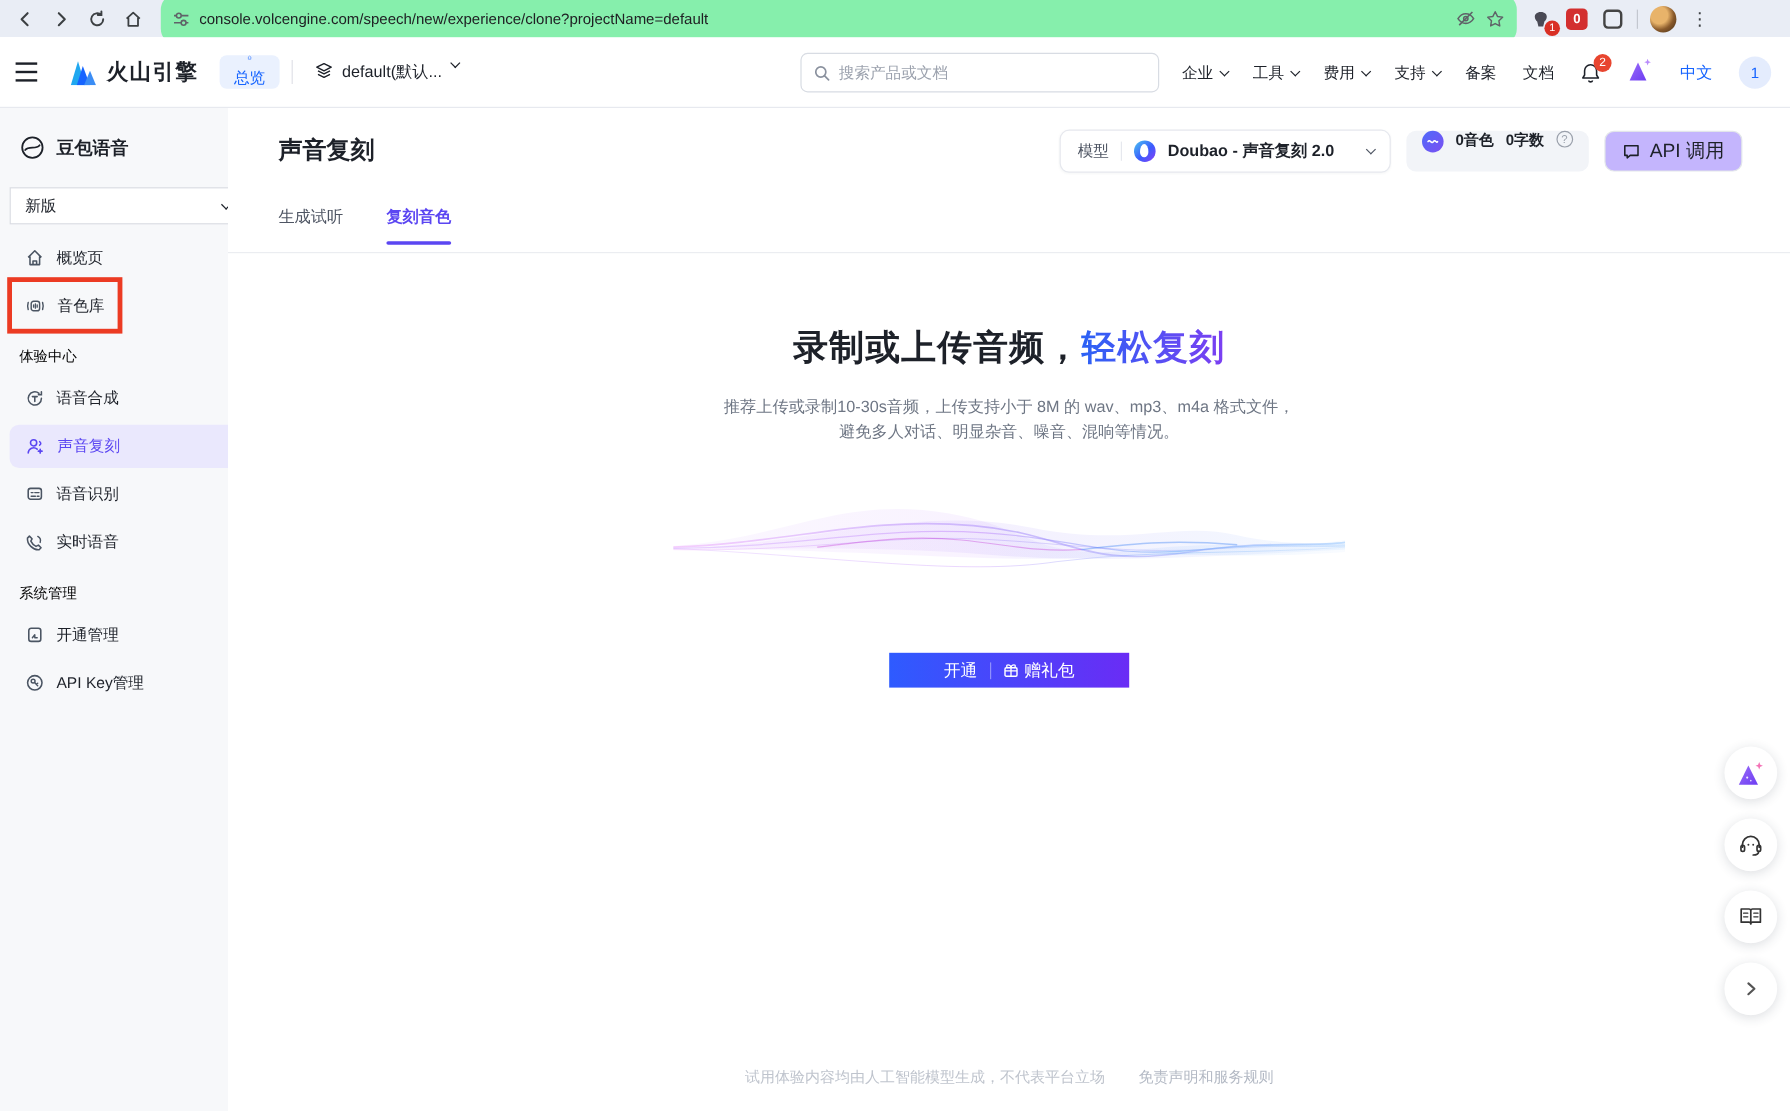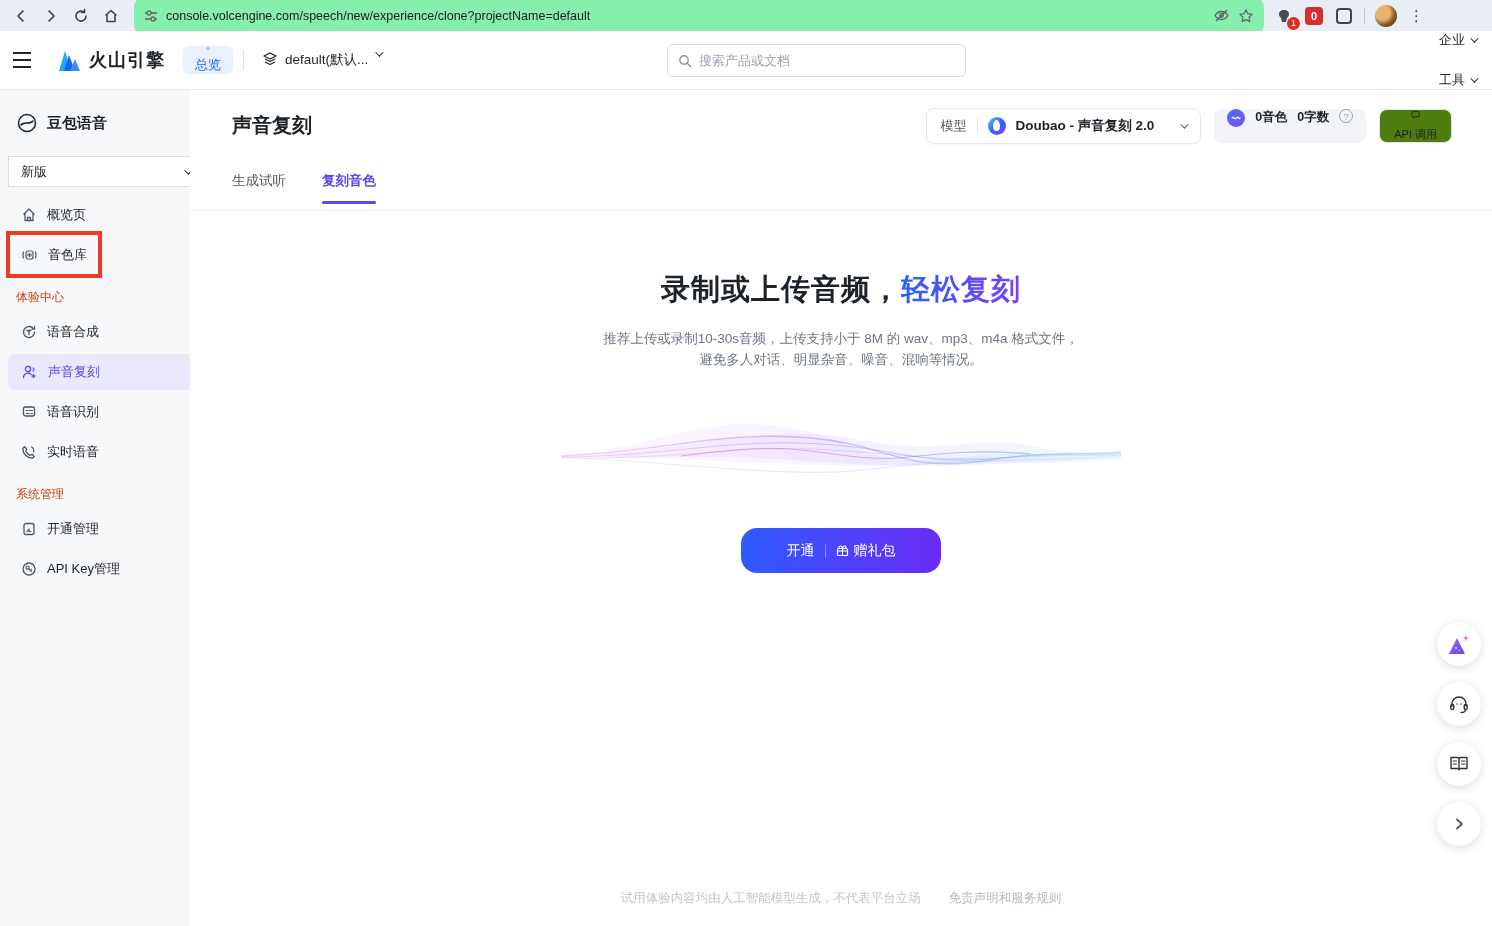--- a/index.html
+++ b/index.html
@@ -40,21 +40,21 @@
     display:flex; align-items:center; gap:6px; color:#1664ff; font-size:13px; cursor:pointer;flex-direction:column; }
   .hdr-div { width:1px; height:20px; background:#e0e2e8; margin:0 18px 0 10px; }
   .project-sel { display:flex; align-items:flex-start; gap:7px; font-size:13.5px; cursor:pointer; }
   .chev { display:inline-block; width:6px; height:6px; border-right:1.4px solid currentColor;
     border-bottom:1.4px solid currentColor; transform:rotate(45deg) translateY(-2px); }
   .search-box { position:absolute; left:667px; top:13px; width:299px; height:33px; background:#fff;
     border:1px solid #d8dce3; border-radius:6px; display:flex; align-items:center; padding:0 10px; gap:7px; }
   .search-box input { border:none; outline:none; flex:1; font-size:13px; color:#1d2129;
     font-family:inherit; background:transparent; }
   .search-box input::placeholder { color:#9ba1ad; }
-  .hdr-right { position:absolute; right:16px; top:0; height:59px; display:flex; align-items:center; gap:22px;flex-direction:column; }
+  .hdr-right { position:absolute; right:16px; top:0; height:59px; display:flex; align-items:center; gap:22px; }
   .hdr-menu { font-size:13px; display:flex; align-items:center; gap:5px; color:#1d2129; cursor:pointer; }
   .hdr-link { font-size:13px; color:#1d2129; cursor:pointer; }
   .bell-wrap { position:relative; cursor:pointer; display:flex; }
   .bell-badge { position:absolute; right:-9px; top:-7px; min-width:15px; height:15px; border-radius:8px;
     background:#e8452f; color:#fff; font-size:10px; line-height:15px; text-align:center; padding:0 3px; }
   .lang { color:#1664ff; font-size:13.5px; cursor:pointer; }
   .user-avatar { width:27px; height:27px; border-radius:50%; background:#e4ecfd; color:#1664ff;
     font-size:12.5px; display:flex; align-items:center; justify-content:center; cursor:pointer; }
 
   
@@ -63,21 +63,21 @@
   .product-row { display:flex; align-items:center; gap:9px; padding:22px 0 0 16px; }
   .product-name { font-size:15px; font-weight:bold; }
   .version-sel { margin:22px 8px 10px 8px; height:31px; background:#fff; border:1px solid #dadce3;
     border-radius:0; display:flex; align-items:center; justify-content:space-between;
     padding:0 12px; font-size:13px; cursor:pointer; color:#1d2129; }
   .side-item { position:relative; margin:4px 8px; height:36px; border-radius:8px; display:flex;
     align-items:center; gap:10px; padding-left:13px; font-size:13px; color:#1d2129; cursor:pointer; }
   .side-item svg { color:#4b5563; flex:0 0 auto; }
   .side-item.active { background:#eae8fd; color:#5b46f2; }
   .side-item.active svg { color:#5b46f2; }
-  .group-label { font-size:12px; color:#c2410c; padding:12px 0 4px 16px; }
+  .group-label { font-size:12px; color:#000000; padding:12px 0 4px 16px; }
   .annotation-box { position:absolute; left:-2px; top:-6px; width:96px; height:47px;
     border:4px solid #ec3b23; pointer-events:none; }
 
   
   .main { position:absolute; left:190px; top:90px; width:1302px; height:836px; background:#fff; }
   .page-title { position:absolute; left:42px; top:22px; font-size:20px; font-weight:bold; }
   .hdr-controls { position:absolute; right:40px; top:18px; display:flex; align-items:center; gap:13px; }
   .model-pill { height:36px; background:#fff; border:1px solid #e6e8ee; border-radius:8px;
     display:flex; align-items:center; padding:0 14px; gap:10px; cursor:pointer;
     box-shadow:0 1px 2px rgba(30,40,60,.04); }
@@ -88,36 +88,36 @@
   .doubao-ic::after { content:""; position:absolute; left:5px; top:3px; width:7px; height:11px;
     border-radius:50% 50% 50% 50%/60% 60% 40% 40%; background:#fff; }
   .model-value { font-size:13.5px; font-weight:bold; }
   .stats-pill { height:34px; background:#f2f4f8; border-radius:8px; display:flex; align-items:flex-start;
     padding:0 13px; gap:10px; cursor:pointer; }
   .stat-ic { width:18px; height:18px; border-radius:50%;
     background:linear-gradient(135deg,#4f6bfa,#7b4ff2); display:flex; align-items:center; justify-content:center; }
   .stat-txt { font-size:12.5px; font-weight:bold; }
   .help-ic { width:14px; height:14px; border-radius:50%; border:1px solid #9aa0ab; color:#9aa0ab;
     font-size:9.5px; display:flex; align-items:center; justify-content:center; }
-  .api-btn { height:34px; background:#4d7c0f; border:1px solid #e2e5ea; border-radius:8px;
-    display:flex; align-items:center; padding:0 14px; gap:8px; font-size:11px; cursor:pointer;flex-direction:column; }
+  .api-btn { height:34px; background:#c4b5fd; border:1px solid #e2e5ea; border-radius:8px;
+    display:flex; align-items:center; padding:0 14px; gap:8px; font-size:16px; cursor:pointer; }
   .tabs { position:absolute; left:42px; top:82px; display:flex; gap:36px; }
   .tab { font-size:13.5px; color:#4e5563; padding-bottom:14px; cursor:pointer; position:relative; }
   .tab.active { color:#5b46f2; font-weight:bold; }
   .tab.active::after { content:""; position:absolute; left:0; right:0; bottom:0; height:3px;
     border-radius:2px; background:#5b46f2; }
   .tabs-border { position:absolute; left:0; top:120px; width:1302px; height:1px; background:#ebedf1; }
 
   .hero { position:absolute; left:0; top:180px; width:1302px; text-align:center; }
   .hero-title { font-size:29px; font-weight:bold; letter-spacing:1px; }
   .hero-accent { background:linear-gradient(90deg,#2b62f5,#7c3ff2);
     -webkit-background-clip:text; background-clip:text; color:transparent; }
   .hero-desc { margin-top:18px; font-size:13.5px; color:#6e7684; line-height:21px; }
   .wave-wrap { margin:30px auto 0; width:560px; height:100px; }
-  .cta-btn { margin:28px auto 0; width:200px; height:45px; border:none; border-radius:16px;
+  .cta-btn { margin:44px auto 0; width:200px; height:29px; border:none; border-radius:0;
     background:linear-gradient(90deg,#2e5bff,#6a2cf5); color:#fff; font-size:14px;
     display:flex; align-items:center; justify-content:center; gap:10px; cursor:pointer;
     font-family:inherit; }
   .cta-div { width:1px; height:14px; background:rgba(255,255,255,.4); }
   .cta-gift { display:flex; align-items:center; gap:5px; }
 
   .footer { position:absolute; left:0; top:800px; width:1302px; text-align:center; font-size:12.5px;
     color:#bfc4cd; display:flex; justify-content:center; gap:28px; }
   .footer .flink { cursor:pointer; color:#b3b9c4; }
 

